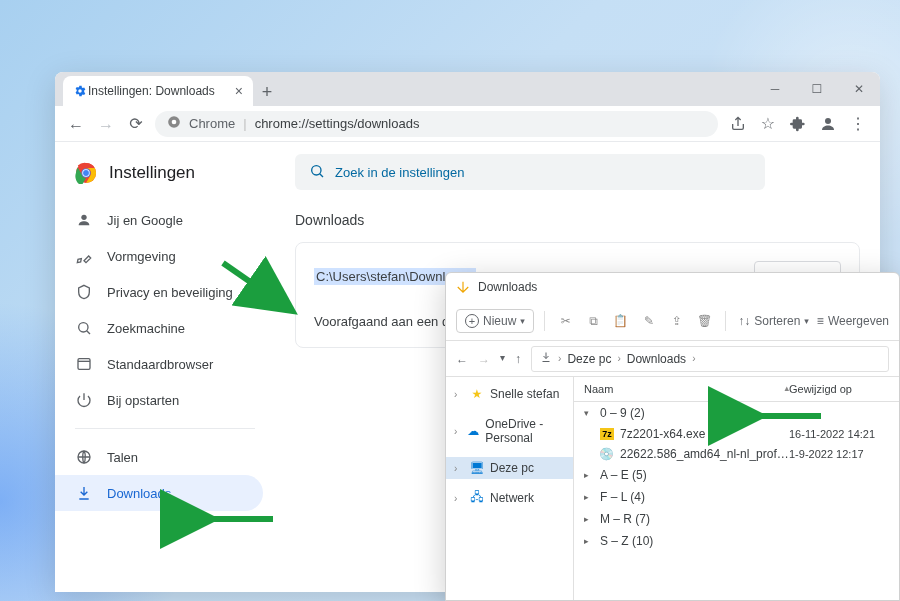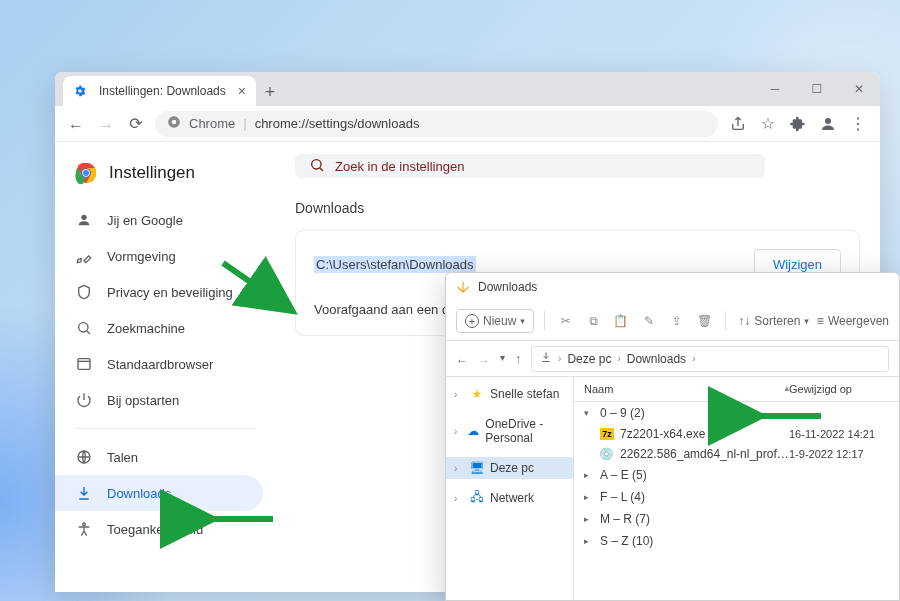--- a/index.html
+++ b/index.html
@@ -6,21 +6,21 @@
   body { width: 900px; height: 601px; overflow: hidden; position: relative; background: linear-gradient(135deg, #a8d0f0 0%, #c5dff5 40%, #d0e4f7 100%); }
   
   
   .bg-wave { position: absolute; border-radius: 50%; }
   .bg-wave.blue { width: 400px; height: 400px; background: radial-gradient(circle, #3b82f6 0%, transparent 70%); left: -200px; bottom: -100px; opacity: 0.5; }
   .bg-wave.white { width: 300px; height: 300px; background: radial-gradient(circle, #ffffff 0%, transparent 70%); right: -100px; top: -50px; opacity: 0.4; }
 
   
   .chrome-window { position: absolute; left: 55px; top: 72px; width: 825px; height: 520px; background: #fff; border-radius: 8px 8px 0 0; box-shadow: 0 8px 32px rgba(0,0,0,0.15); overflow: hidden; }
   .chrome-tabs { height: 34px; background: #dfe1e5; display: flex; align-items: flex-end; padding-left: 8px; }
-  .chrome-tab { height: 30px; background: #fff; border-radius: 8px 8px 0 0; display: flex; align-items: center; padding: 0 10px; gap: 12px; font-size: 12px; color: #3c4043; min-width: 190px; }
+  .chrome-tab { height: 30px; background: #fff; border-radius: 8px 8px 0 0; display: flex; align-items: center; padding: 0 10px; gap: 1px; font-size: 12px; color: #3c4043; min-width: 190px; }
   .chrome-tab .favicon { width: 14px; height: 14px; color: #1a73e8; }
   .chrome-tab .close { margin-left: auto; font-size: 14px; color: #5f6368; cursor: pointer; }
   .new-tab { width: 28px; height: 28px; display: flex; align-items: center; justify-content: center; color: #5f6368; font-size: 18px; cursor: pointer; }
   .window-controls { margin-left: auto; display: flex; height: 34px; }
   .win-btn { width: 42px; display: flex; align-items: center; justify-content: center; color: #5f6368; font-size: 12px; cursor: pointer; }
   
   .chrome-addr { height: 36px; background: #fff; border-bottom: 1px solid #e8eaed; display: flex; align-items: center; padding: 0 10px; gap: 8px; }
   .nav-icon { width: 22px; height: 22px; display: flex; align-items: center; justify-content: center; color: #5f6368; cursor: pointer; }
   .nav-icon.dim { color: #bdc1c6; }
   .addr-box { flex: 1; height: 26px; background: #f1f3f4; border-radius: 14px; display: flex; align-items: center; padding: 0 12px; gap: 8px; font-size: 13px; color: #5f6368; }
@@ -37,21 +37,21 @@
   .chrome-logo { width: 22px; height: 22px; }
   .settings-title { font-size: 17px; color: #202124; font-weight: 500; }
   .settings-item { display: flex; align-items: center; gap: 14px; padding: 9px 20px; font-size: 13px; color: #3c4043; cursor: pointer; border-radius: 0 20px 20px 0; margin-right: 12px; }
   .settings-item.active { background: #e8f0fe; color: #1967d2; font-weight: 500; }
   .settings-item .item-icon { width: 18px; height: 18px; display: flex; align-items: center; justify-content: center; color: #5f6368; }
   .settings-item.active .item-icon { color: #1967d2; }
   .settings-divider { height: 1px; background: #e8eaed; margin: 10px 20px; }
 
   .settings-main { flex: 1; padding: 12px 20px; }
   .search-row { display: flex; align-items: center; }
-  .search-box { width: 100%; max-width: 470px; height: 24px; background: #f1f3f4; border-radius: 6px; display: flex; align-items: center; padding: 0 14px; gap: 10px; color: #7f1d1d; font-size: 13px; }
+  .search-box { width: 100%; max-width: 470px; height: 36px; background: #f1f3f4; border-radius: 6px; display: flex; align-items: center; padding: 0 14px; gap: 10px; color: #0369a1; font-size: 13px; }
   .section-title { font-size: 14px; color: #3c4043; margin: 22px 0 14px; }
   .card { border: 1px solid #e8eaed; border-radius: 8px; padding: 18px; }
   .path-row { display: flex; align-items: center; justify-content: space-between; gap: 20px; }
   .path-text { font-size: 13px; color: #3c4043; background: #cfe2ff; padding: 1px 2px; }
   .change-btn { border: 1px solid #dadce0; background: #fff; color: #1a73e8; font-size: 13px; padding: 7px 18px; border-radius: 4px; cursor: pointer; }
   .card-sub { font-size: 13px; color: #3c4043; margin-top: 22px; }
 
   
   .explorer-window { position: absolute; left: 445px; top: 272px; width: 455px; height: 329px; background: #fff; border: 1px solid #d0d0d0; border-radius: 6px 6px 0 0; box-shadow: 0 8px 32px rgba(0,0,0,0.2); overflow: hidden; font-size: 12px; }
   .exp-title { height: 28px; display: flex; align-items: center; padding: 0 10px; gap: 8px; color: #3c4043; }
@@ -232,29 +232,20 @@
             <span>Talen</span>
           </div>
           <div class="settings-item active">
             <span class="item-icon">
               <svg width="16" height="16" viewBox="0 0 24 24" fill="none" stroke="currentColor" stroke-width="2">
                 <path d="M12 3v12M7 10l5 5 5-5M5 21h14"></path>
               </svg>
             </span>
             <span>Downloads</span>
           </div>
-          <div class="settings-item">
-            <span class="item-icon">
-              <svg width="16" height="16" viewBox="0 0 24 24" fill="none" stroke="currentColor" stroke-width="2">
-                <circle cx="12" cy="5" r="2"></circle>
-                <path d="M4 9h16M12 9v6M8 22l4-7 4 7"></path>
-              </svg>
-            </span>
-            <span>Toegankelijkheid</span>
-          </div>
           <div class="settings-item"></div>
         </div>
 
     </div>
 
     <div class="settings-main">
       <div class="search-row">
         <div class="search-box">
           <span><svg width="16" height="16" viewBox="0 0 24 24" fill="none" stroke="currentColor" stroke-width="2">
                 <circle cx="11" cy="11" r="7"></circle>

